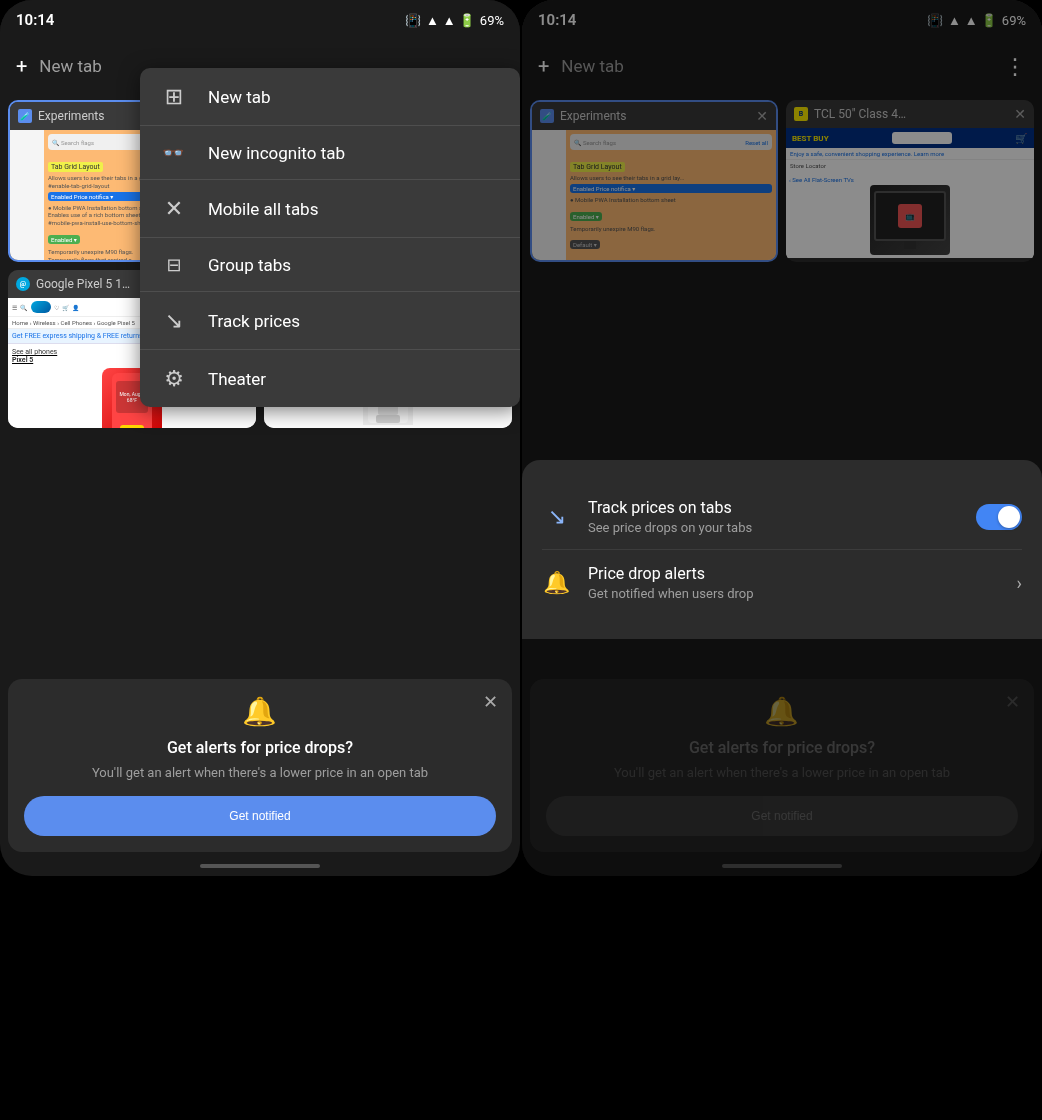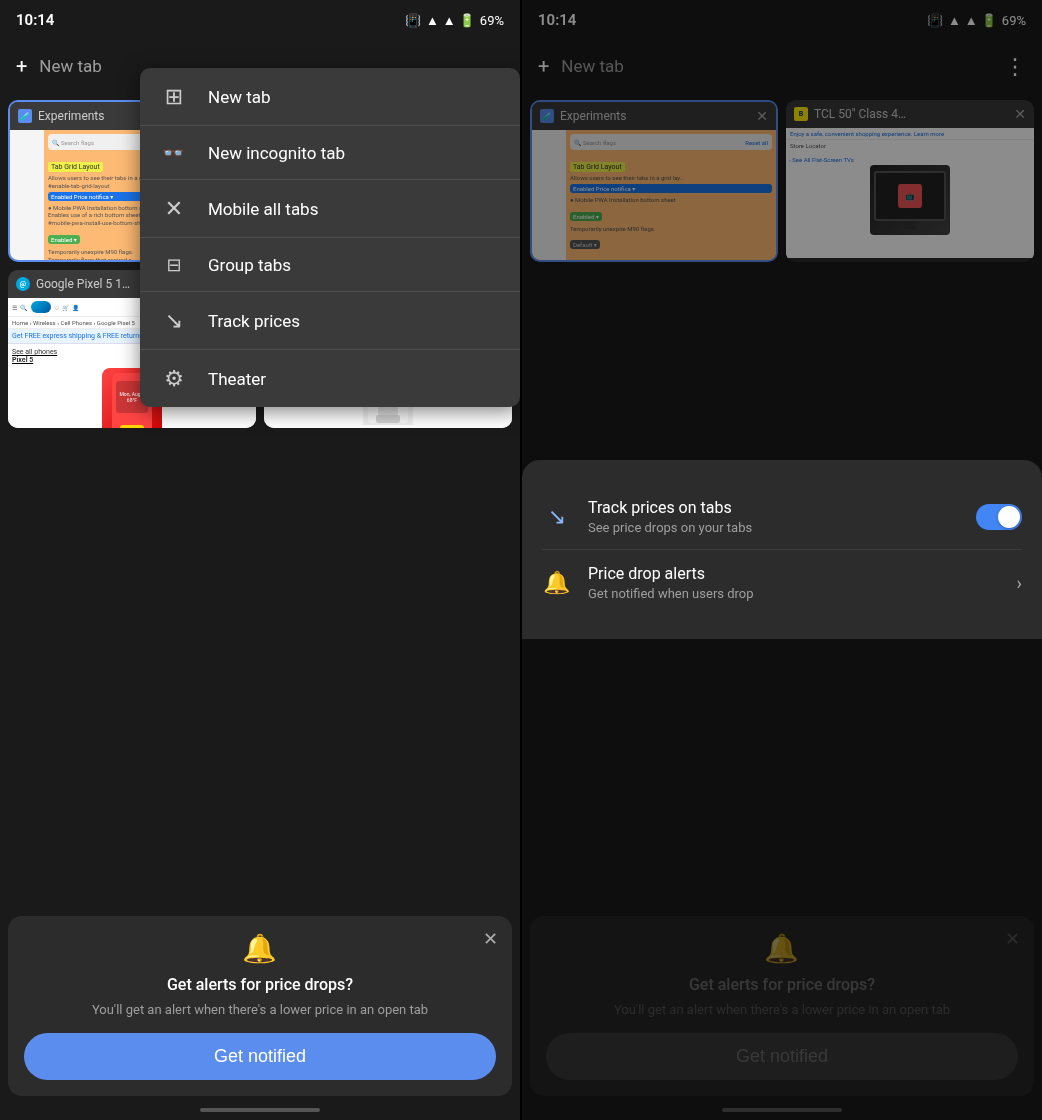--- a/index.html
+++ b/index.html
@@ -6,24 +6,25 @@
     body {
       background: #000;
       width: 1042px;
       height: 1120px;
       display: flex;
       font-family: 'Roboto', Arial, sans-serif;
       overflow: hidden;
     }
     .panel {
       width: 521px;
-      height: 1120px;
+      height: 876px;
       background: #1a1a1a;
       position: relative;
       overflow: hidden;
+      border-radius: 32px;
     }
     .panel.right {
       background: #1a1a1a;
     }
 
     
     .status-bar {
       display: flex;
       justify-content: space-between;
       align-items: center;
@@ -302,21 +303,21 @@
       color: #9e9e9e;
       font-size: 13px;
       line-height: 1.5;
       margin-bottom: 14px;
     }
     .notif-btn {
       display: block;
       width: 100%;
       background: #5b8dee;
       color: #fff;
-      font-size: 18px;
+      font-size: 12px;
       font-weight: 500;
       text-align: center;
       padding: 13px;
       border-radius: 24px;
       border: none;
       cursor: pointer;
     }
     .notif-card-right {
       position: absolute;
       bottom: 24px;
@@ -714,20 +715,25 @@
     </div>
 
     <div class="tab-card">
       <div class="tab-card-header">
         <div style="width:14px;height:14px;background:#ffed00;border-radius:2px;display:flex;align-items:center;justify-content:center;font-size:7px;color:#003087;font-weight:bold">B</div>
         <span class="tab-title">TCL 50" Class 4…</span>
         <span class="tab-close">✕</span>
       </div>
       <div class="tab-content">
         <div class="tcl-content">
+          <div class="tcl-header">
+            <span class="bestbuy-logo">BEST BUY</span>
+            <div class="tcl-search"></div>
+            <span style="color:#fff;font-size:10px">🛒</span>
+          </div>
           <div style="font-size:6px;color:#1a73e8;padding:2px 4px;border-bottom:1px solid #eee">Enjoy a safe, convenient shopping experience. Learn more</div>
           <div style="font-size:6px;color:#555;padding:2px 4px;margin-bottom:2px">Store Locator</div>
           <div class="tcl-body">
             <div style="font-size:6px;color:#1a73e8;margin-bottom:2px">‹ See All Flat-Screen TVs</div>
             <div class="tcl-img">
               <div style="text-align:center;color:#fff;">
                 <div style="background:#222;width:72px;height:50px;border-radius:3px;border:2px solid #555;margin:0 auto;display:flex;align-items:center;justify-content:center;">
                   <div style="background:#e55;width:24px;height:24px;border-radius:3px;display:flex;align-items:center;justify-content:center;font-size:8px">📺</div>
                 </div>
                 <div style="background:#333;width:12px;height:8px;margin:0 auto;"></div>

